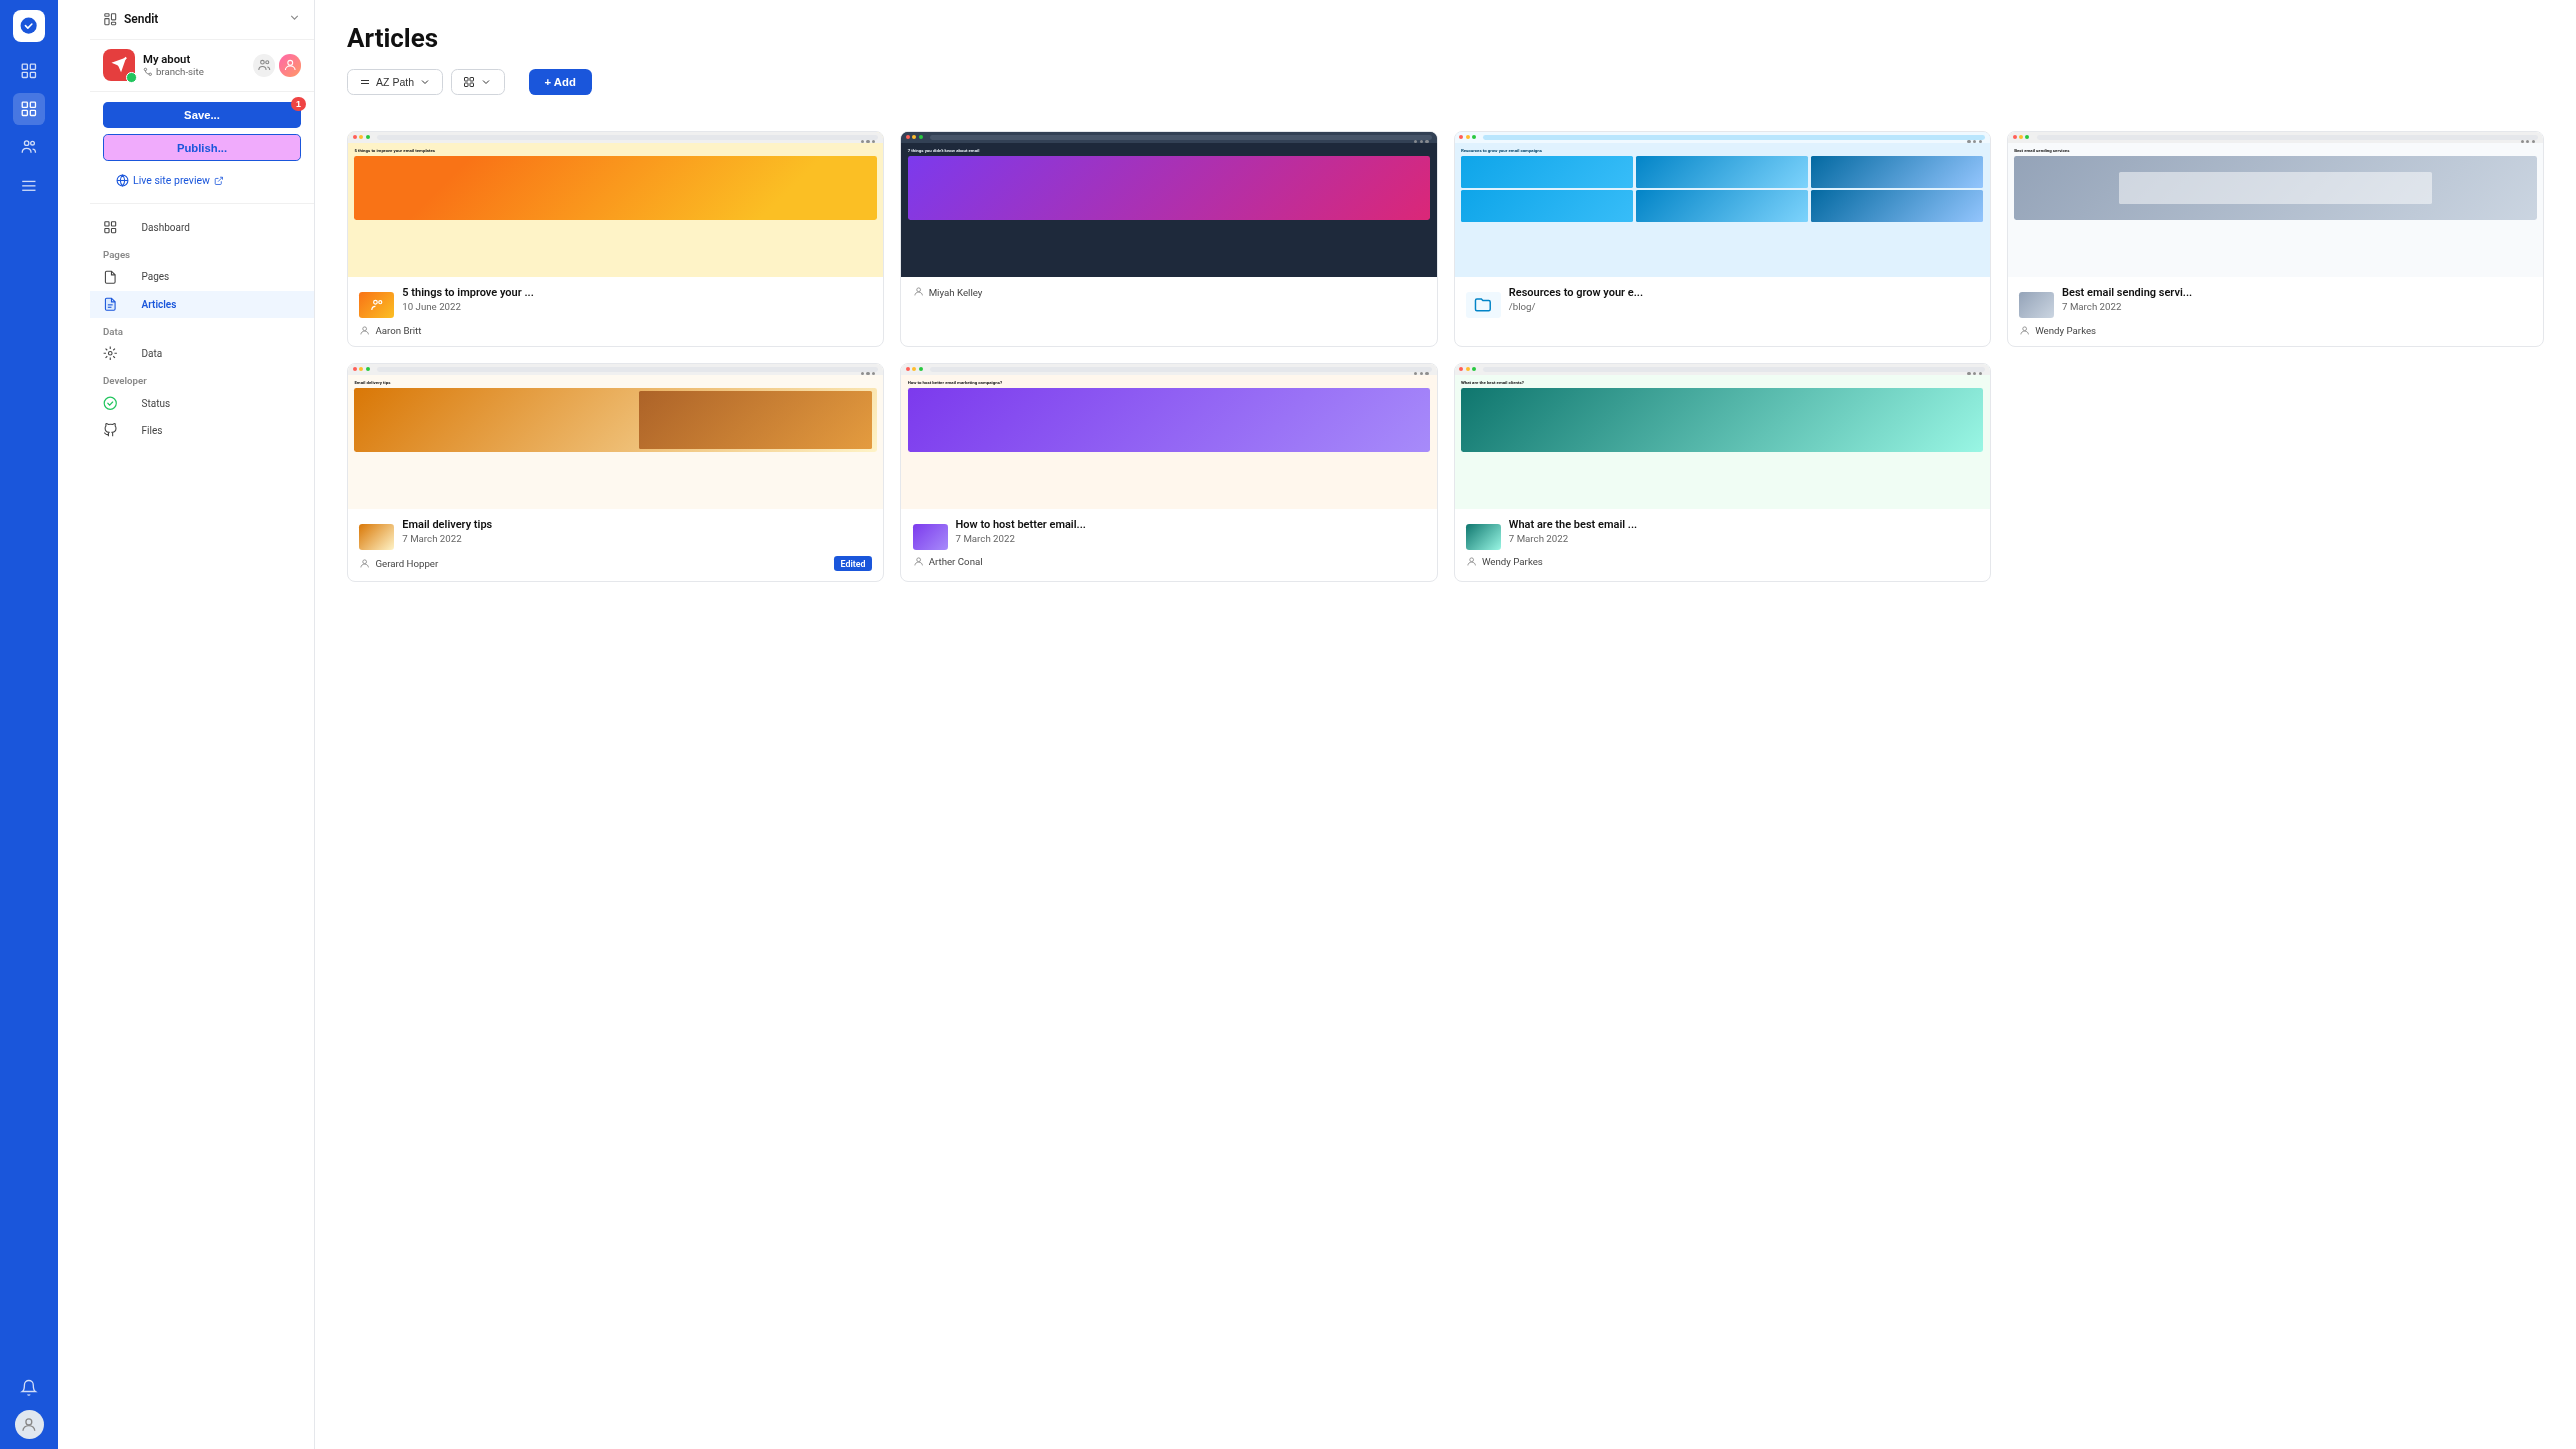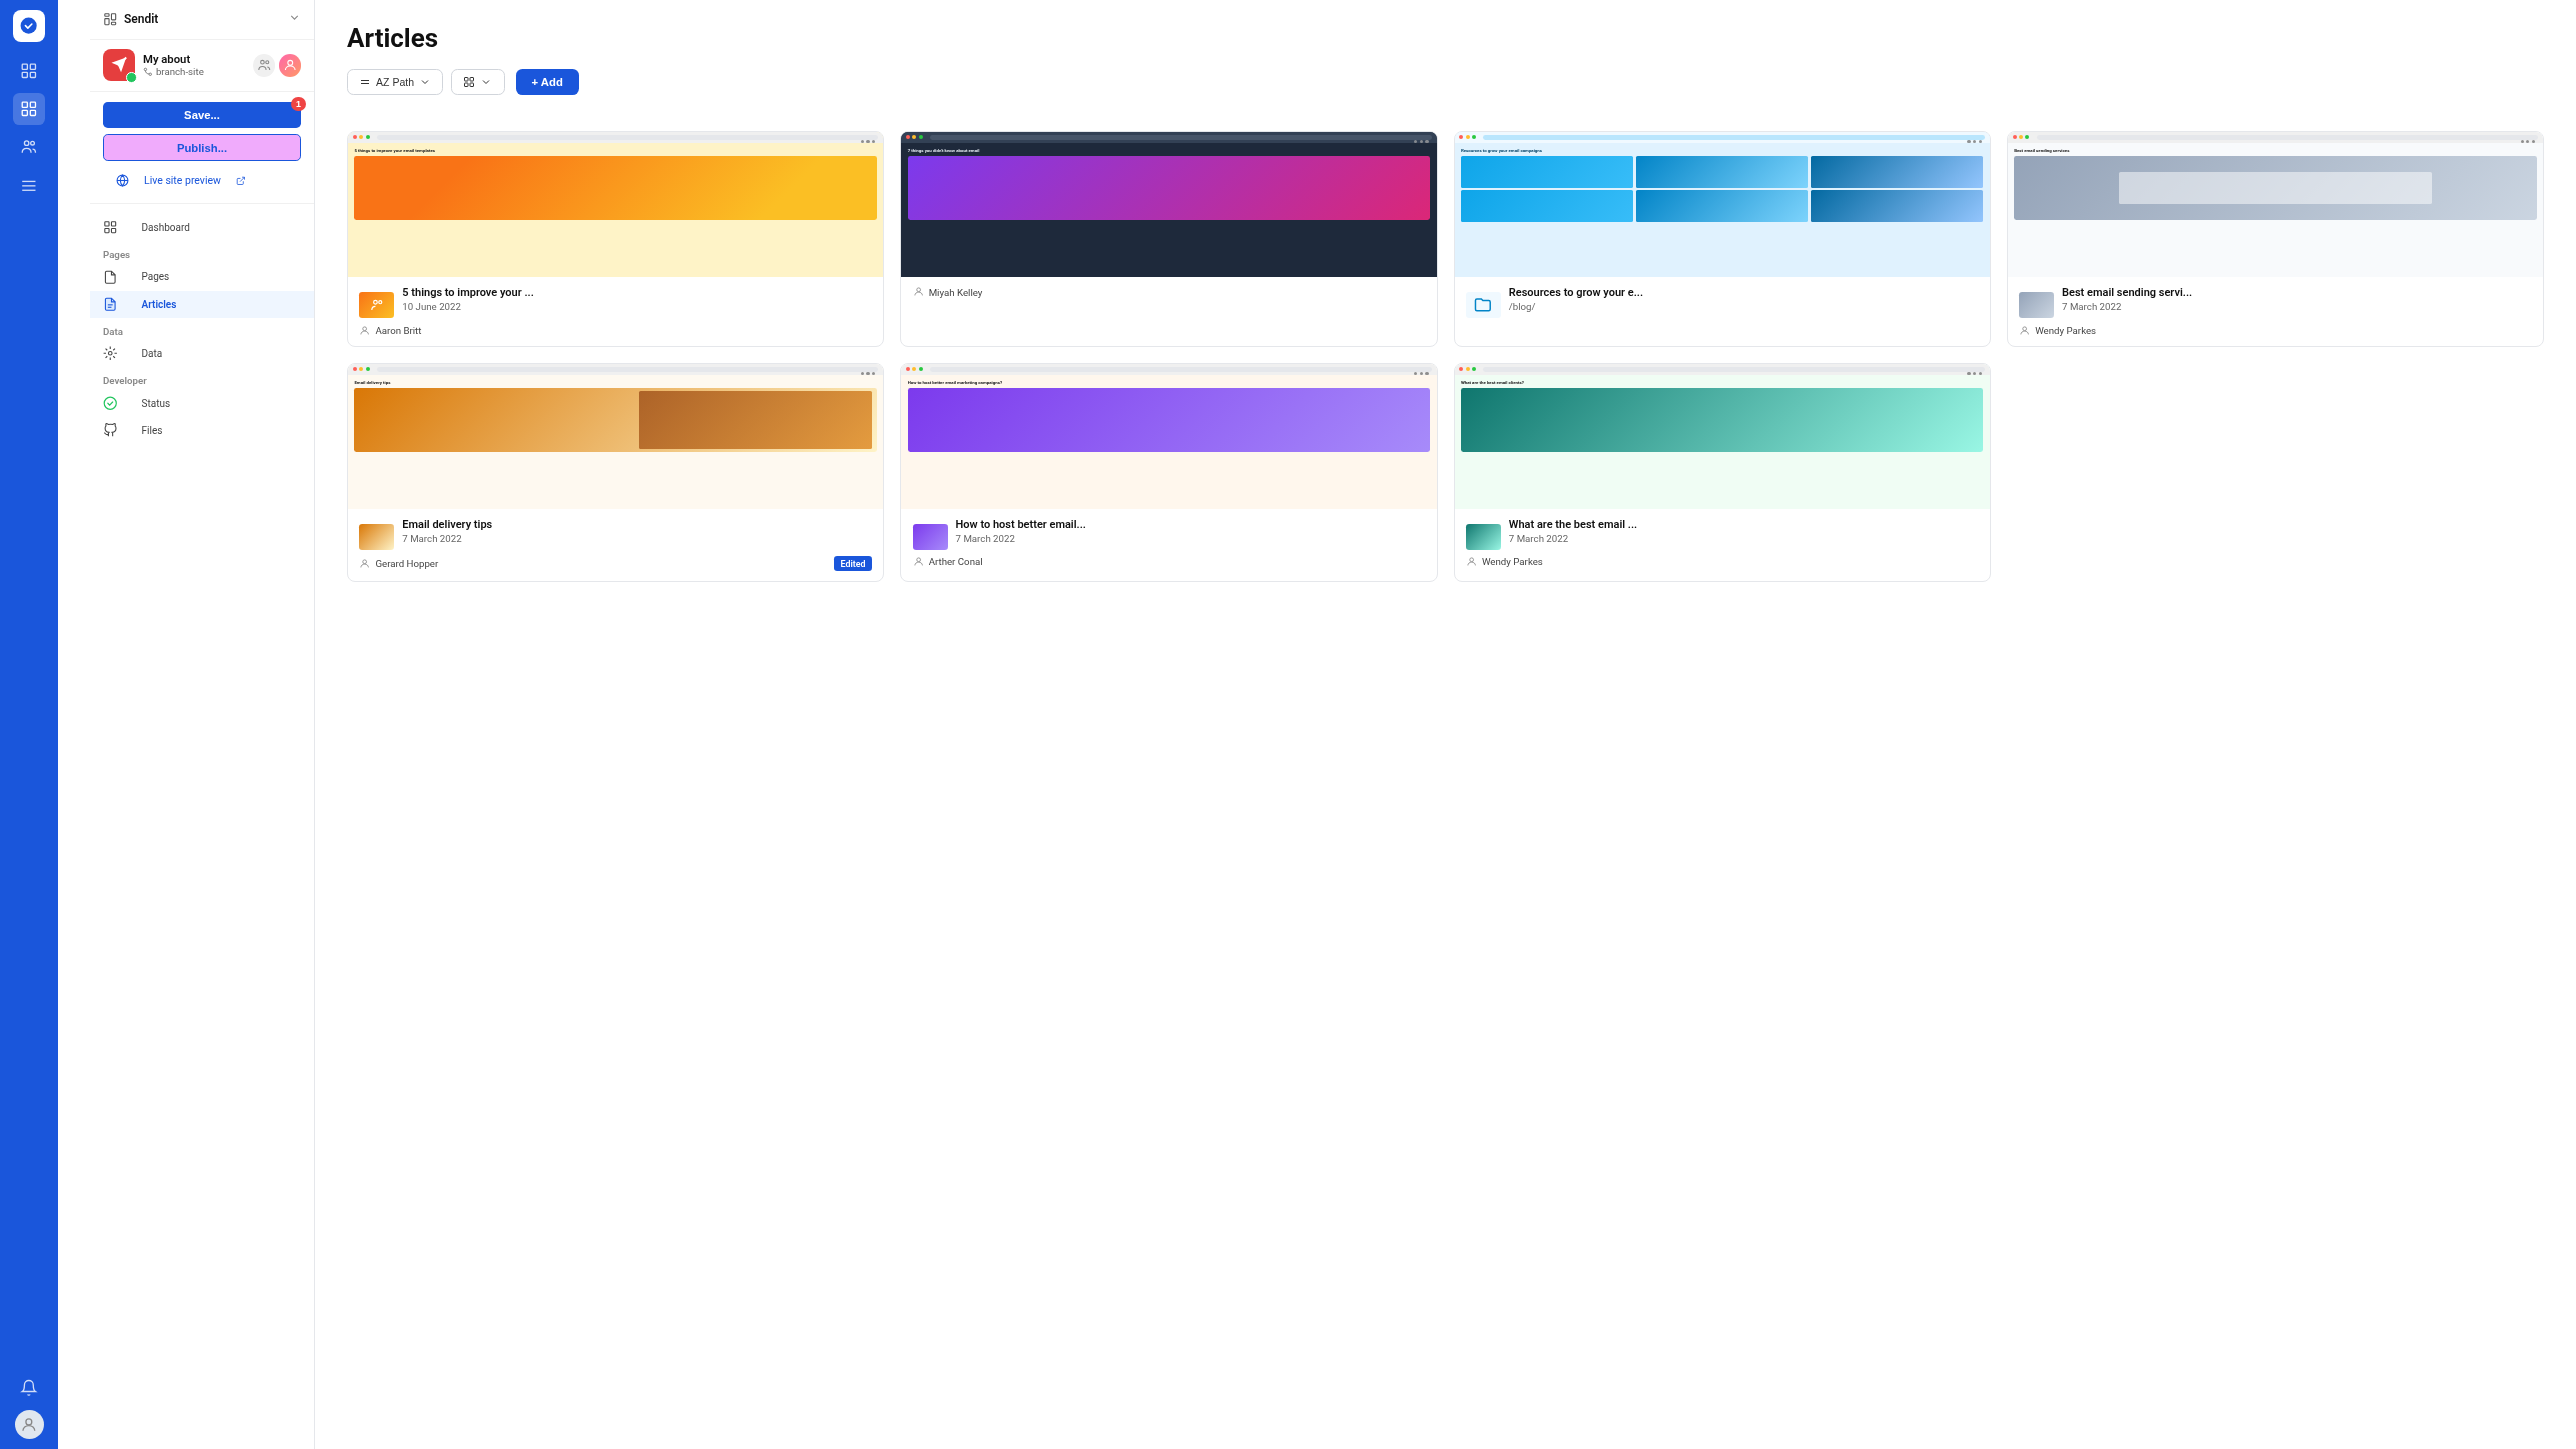--- a/index.html
+++ b/index.html
@@ -93,40 +93,40 @@
     .btn-save-badge {
       position: absolute; top: -4.8px; right: -4.8px;
       width: 14.5px; height: 14.5px; background: #ef4444; border-radius: 50%;
       color: #fff; font-size: 8.9px; font-weight: 700;
       display: flex; align-items: center; justify-content: center;
     }
     .btn-publish {
       background: #f0abfc; color: #1a56db; border: 1.2px solid #1a56db; border-radius: 4.8px;
       padding: 6.4px 13px; font-size: 11.3px; font-weight: 600; cursor: pointer;
     }
-    .live-preview { padding: 6.4px 13px; font-size: 10.5px; color: #1a56db; display: flex; align-items: center; gap: 15px; cursor: pointer; text-decoration: none; }
+    .live-preview { padding: 6.4px 13px; font-size: 10.5px; color: #1a56db; display: flex; align-items: center; gap: 4px; cursor: pointer; text-decoration: none; }
     .live-preview svg { width: 13px; height: 13px; stroke: #1a56db; stroke-width: 2; fill: none; }
 
     .sidebar-nav { padding: 9.7px 0; flex: 1; }
     .nav-section-label { padding: 8px 13px 3.2px; font-size: 9.7px; font-weight: 600; color: #888; text-transform: none; }
     .nav-item {
       padding: 6.4px 13px; display: flex; align-items: center; gap: 24px;
       font-size: 10px; color: #444; cursor: pointer; border-radius: 0;
       transition: background 0.1s;
     }
     .nav-item.active { color: #1a56db; background: #eff6ff; font-weight: 600; }
     .nav-item svg { width: 14.5px; height: 14.5px; stroke: currentColor; stroke-width: 1.8; fill: none; flex-shrink: 0; }
     .nav-item.active svg { stroke: #1a56db; }
 
     
     .main { flex: 1; overflow-y: auto; background: #fff; }
     .main-header { padding: 22.5px 32px 13px; }
     .page-title { font-size: 26px; font-weight: 700; color: #111; margin-bottom: 16px; }
 
-    .toolbar { display: flex; align-items: center; gap: 11px; margin-bottom: 22.5px; }
+    .toolbar { display: flex; align-items: center; gap: 24px; margin-bottom: 22.5px; }
     .toolbar-left { display: flex; gap: 8px; }
     .filter-btn {
       display: flex; align-items: center; gap: 4.8px; padding: 6.4px 11.3px;
       border: 1.2px solid #d1d5db; border-radius: 6.4px; background: #fff;
       font-size: 10.5px; color: #333; cursor: pointer; font-weight: 500;
     }
     .filter-btn svg { width: 12px; height: 12px; stroke: currentColor; stroke-width: 2; fill: none; }
     .search-box {
       flex: 1; display: flex; align-items: center; gap: 6.4px;
       border: 1.2px solid #d1d5db; border-radius: 6.4px; padding: 6.4px 11.3px;

